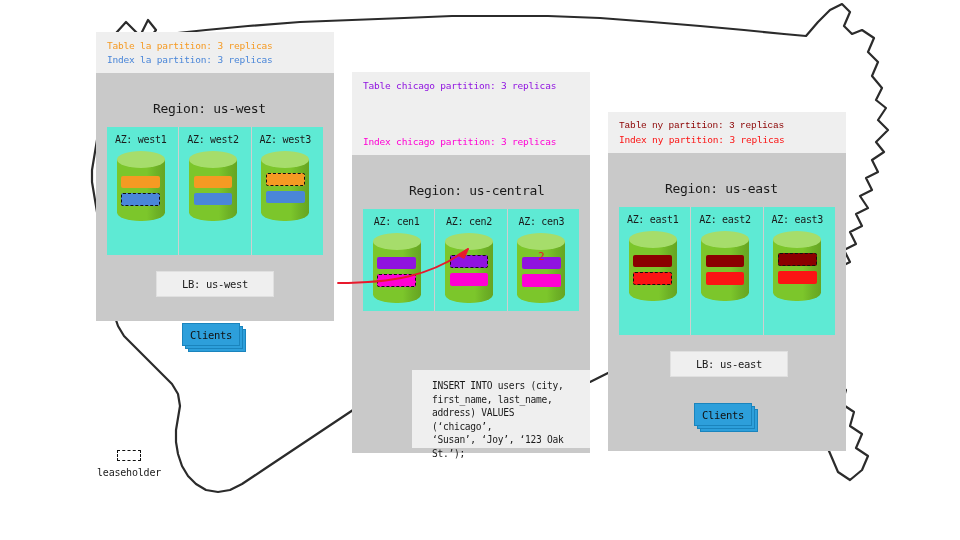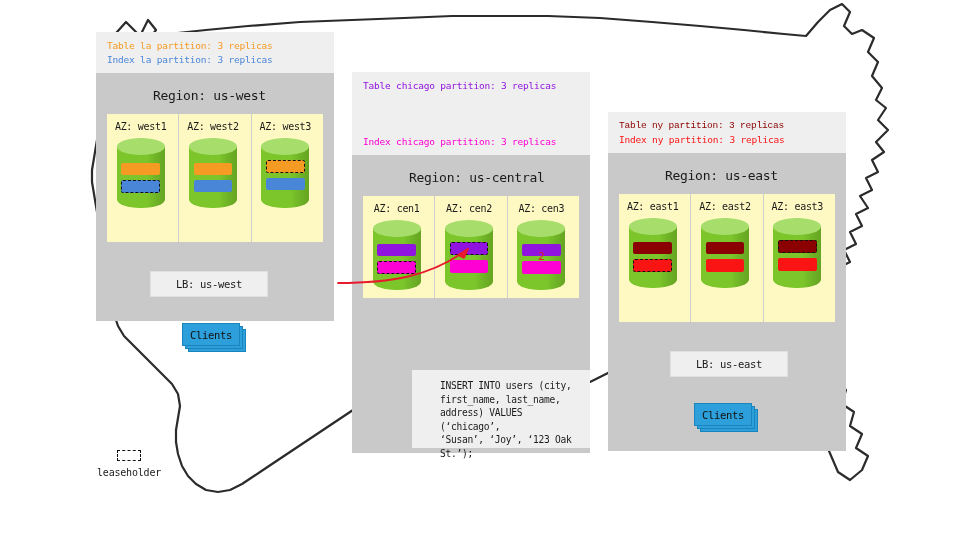--- a/index.html
+++ b/index.html
@@ -38,31 +38,31 @@
 
   .region-panel {
     background: #c9c9c9;
     box-sizing: border-box;
     padding: 10px 11px 0 11px;
   }
   .region-title {
     font-size: 13px;
     color: #1a1a1a;
     letter-spacing: -0.3px;
-    margin: 5px 0 11px 2px;
+    margin: 18px 0 11px 2px;
     padding-left: 44px;
   }
 
   .az-row {
     display: flex;
     background: #efefef;
     padding: 0;
   }
   .az-box {
-    background: #fef9c3;
+    background: #5eead4;
     border-right: 1px solid #cfcfcf;
     box-sizing: border-box;
     padding: 7px 4px 10px 0;
     text-align: center;
     flex: 1 1 0;
   }
   .az-box:last-child { border-right: none; }
   .az-label {
     font-size: 10px;
     color: #1a1a1a;
@@ -136,21 +136,21 @@
     font-size: 10.5px;
     color: #111111;
     letter-spacing: -0.3px;
   }
 
   
   .sql-callout {
     position: absolute;
     background: #efefef;
     box-sizing: border-box;
-    padding: 9px 11px 10px 28px;
+    padding: 9px 11px 10px 20px;
     font-size: 9.6px;
     line-height: 13.5px;
     color: #1a1a1a;
     letter-spacing: -0.3px;
     white-space: pre-line;
   }
 
   
   .lease-key {
     position: absolute;
@@ -245,21 +245,21 @@
         <div class="az-box">
           <span class="az-label">AZ: west3</span>
           <div class="cyl" style="width:48px;height:76px;">
             <div class="cyl-body" style="top:8px;height:62px;"></div>
             <div class="cyl-top" style="height:17px;"></div>
             <div class="band lease" style="top:22px;height:13px;background:#f59a23;"></div>
             <div class="band" style="top:40px;height:12px;background:#4a86d8;"></div>
           </div>
         </div>
       </div>
-      <div class="lb-box" style="left:54px; top:198px; width:118px;">LB: us-west</div>
+      <div class="lb-box" style="left:60px; top:198px; width:118px;">LB: us-west</div>
       <div class="clients" style="left:86px; top:250px;">
         <div class="sheet s3"></div>
         <div class="sheet s2"></div>
         <div class="sheet s1">Clients</div>
       </div>
     </div>
   </div>
 
   <div class="cluster" style="left:352px; top:72px; width:238px;">
     <div class="legend-band">

